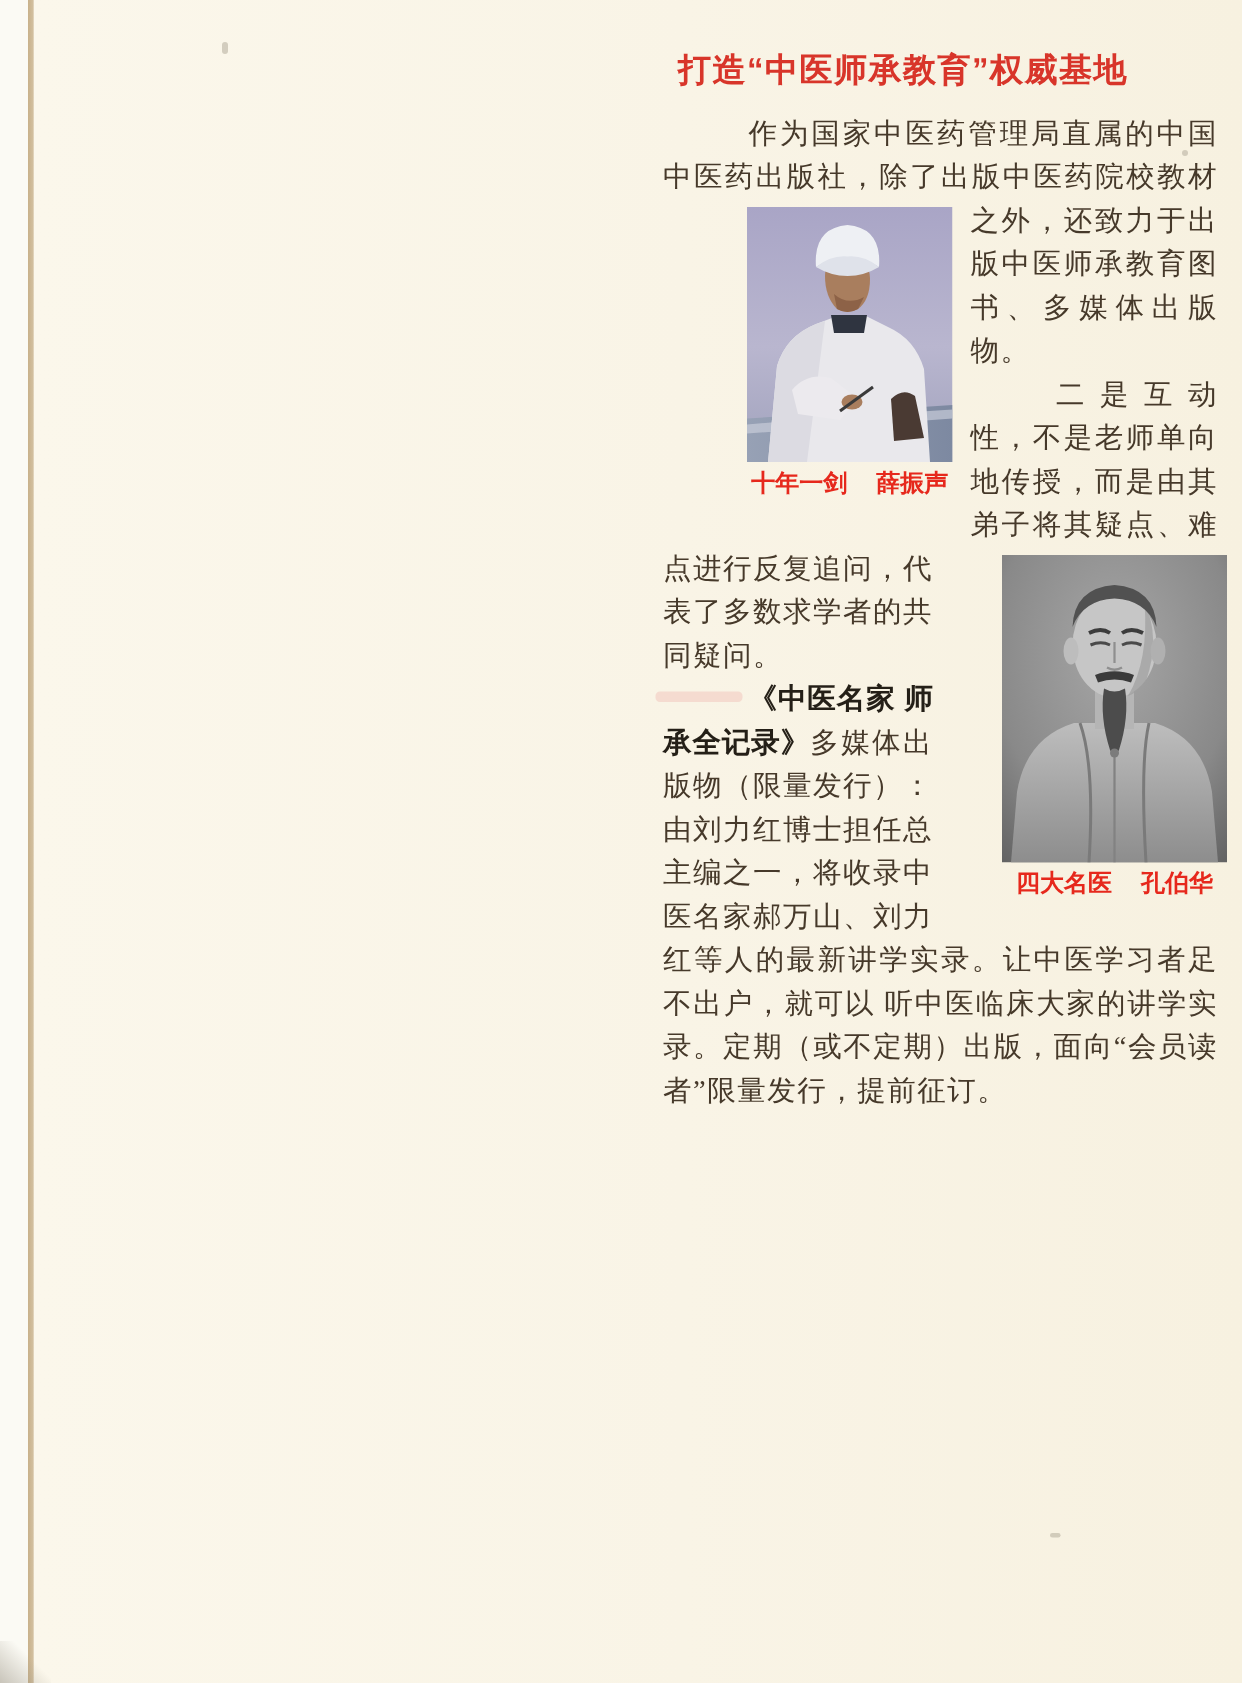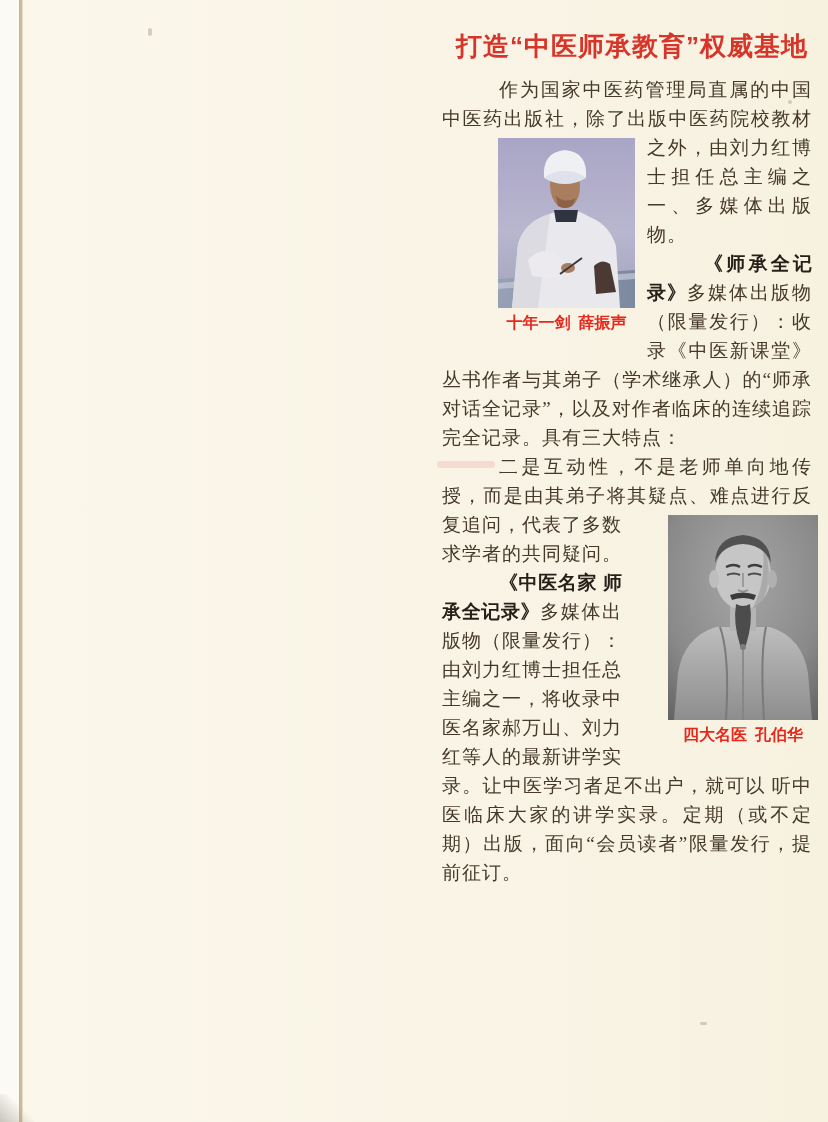--- a/index.html
+++ b/index.html
@@ -25,36 +25,36 @@
     background:linear-gradient(45deg, rgba(150,143,128,.5) 0%, rgba(150,143,128,0) 60%); }
 
   .content {
     position:absolute; left:442px; top:0; width:370px;
     font-size:19px; line-height:29px; letter-spacing:1px;
     text-align:justify; color:#46392a;
   }
   .title {
     margin:30px 0 12px 10px;
     font-family:"Liberation Sans", sans-serif;
-    font-weight:bold; font-size:26px; line-height:33px;
-    color:#d8352a; text-align:center; letter-spacing:1px;
+    font-weight:bold; font-size:22px; line-height:33px;
+    color:#d8352a; text-align:left; letter-spacing:1px;
     text-indent:0; white-space:nowrap;
   }
   .body-p { margin:0; text-indent:3em; }
   .book-title {
     font-family:"Liberation Sans", sans-serif;
     font-weight:bold; color:#241f17; letter-spacing:0;
   }
   .photo-float { display:block; text-indent:0; }
   .photo1-wrap { float:left;  width:137px; margin:5px 12px 3px 56px; }
   .photo2-wrap { float:right; width:150px; margin:5px -6px 3px 14px;padding-left:32px; }
   .photo-frame { display:block; }
   .caption {
     display:block; text-align:center; margin-top:4px;
-    font-family:Liberation Serif, serif;
+    font-family:Liberation Mono, monospace;
     font-weight:bold; font-size:16px; line-height:22px;
     color:#e6281c; letter-spacing:0; white-space:pre;
   }
 </style>
 </head>
 <body>
 
 <div class="page">
 
   <div class="speck s1"></div>
@@ -90,24 +90,23 @@
           <path d="M96,128 Q104,120 112,126 L118,154 L98,156 Z" fill="#4a3a33"></path>
           <path d="M56,72 L80,72 L78,84 L58,84 Z" fill="#2f3440"></path>
           <path d="M52,46 Q52,34 67,34 Q82,34 82,48 Q82,62 74,68 Q67,72 60,68 Q52,60 52,46 Z" fill="#a97e5e"></path>
           <path d="M58,58 Q67,66 78,60 L74,68 Q67,72 60,68 Z" fill="#8d6247"></path>
           <path d="M46,40 Q44,14 67,12 Q90,14 88,40 Q78,34 67,35 Q56,34 46,40 Z" fill="#eef0f4"></path>
           <path d="M46,40 Q56,32 67,33 Q78,32 88,40 Q78,46 67,46 Q56,46 46,40 Z" fill="#dfe2ea"></path>
           <ellipse cx="70" cy="130" rx="7" ry="5" fill="#a97e5e"></ellipse>
           <line x1="62" y1="136" x2="84" y2="120" stroke="#3a3a3a" stroke-width="2"></line>
         </svg>
           <span class="caption">十年一剑  薛振声</span>
-        </span><span>外，由刘力红博士担任总主编之一、多媒体出版物。</span></p>
+        </span><span>外，还致力于出版中医师承教育图书、多媒体出版物。</span></p>
 
 
-    <p class="body-p"><span class="book-title">《师承全记录》</span><span>多媒体出版物（限量发行）：收录《中医新课堂》丛书作者与其弟子（学术继承人）的“师承对话全记录”，以及对作者临床的连续追踪完全记录。具有三大特点：</span></p>
 
 
     <p class="body-p"><span>二是互动性，不是老师单向地传授，而是由其弟子将其疑点、难点进行反复追问，</span><span class="photo-float photo2-wrap">
           <svg class="photo-frame" width="150" height="205" viewBox="0 0 150 205" xmlns="http://www.w3.org/2000/svg">
           <defs>
             <radialGradient id="p2bg" cx="0.5" cy="0.32" r="0.9">
               <stop offset="0" stop-color="#a6a6a6"></stop>
               <stop offset="0.6" stop-color="#898989"></stop>
               <stop offset="1" stop-color="#5b5b5b"></stop>
             </radialGradient>

